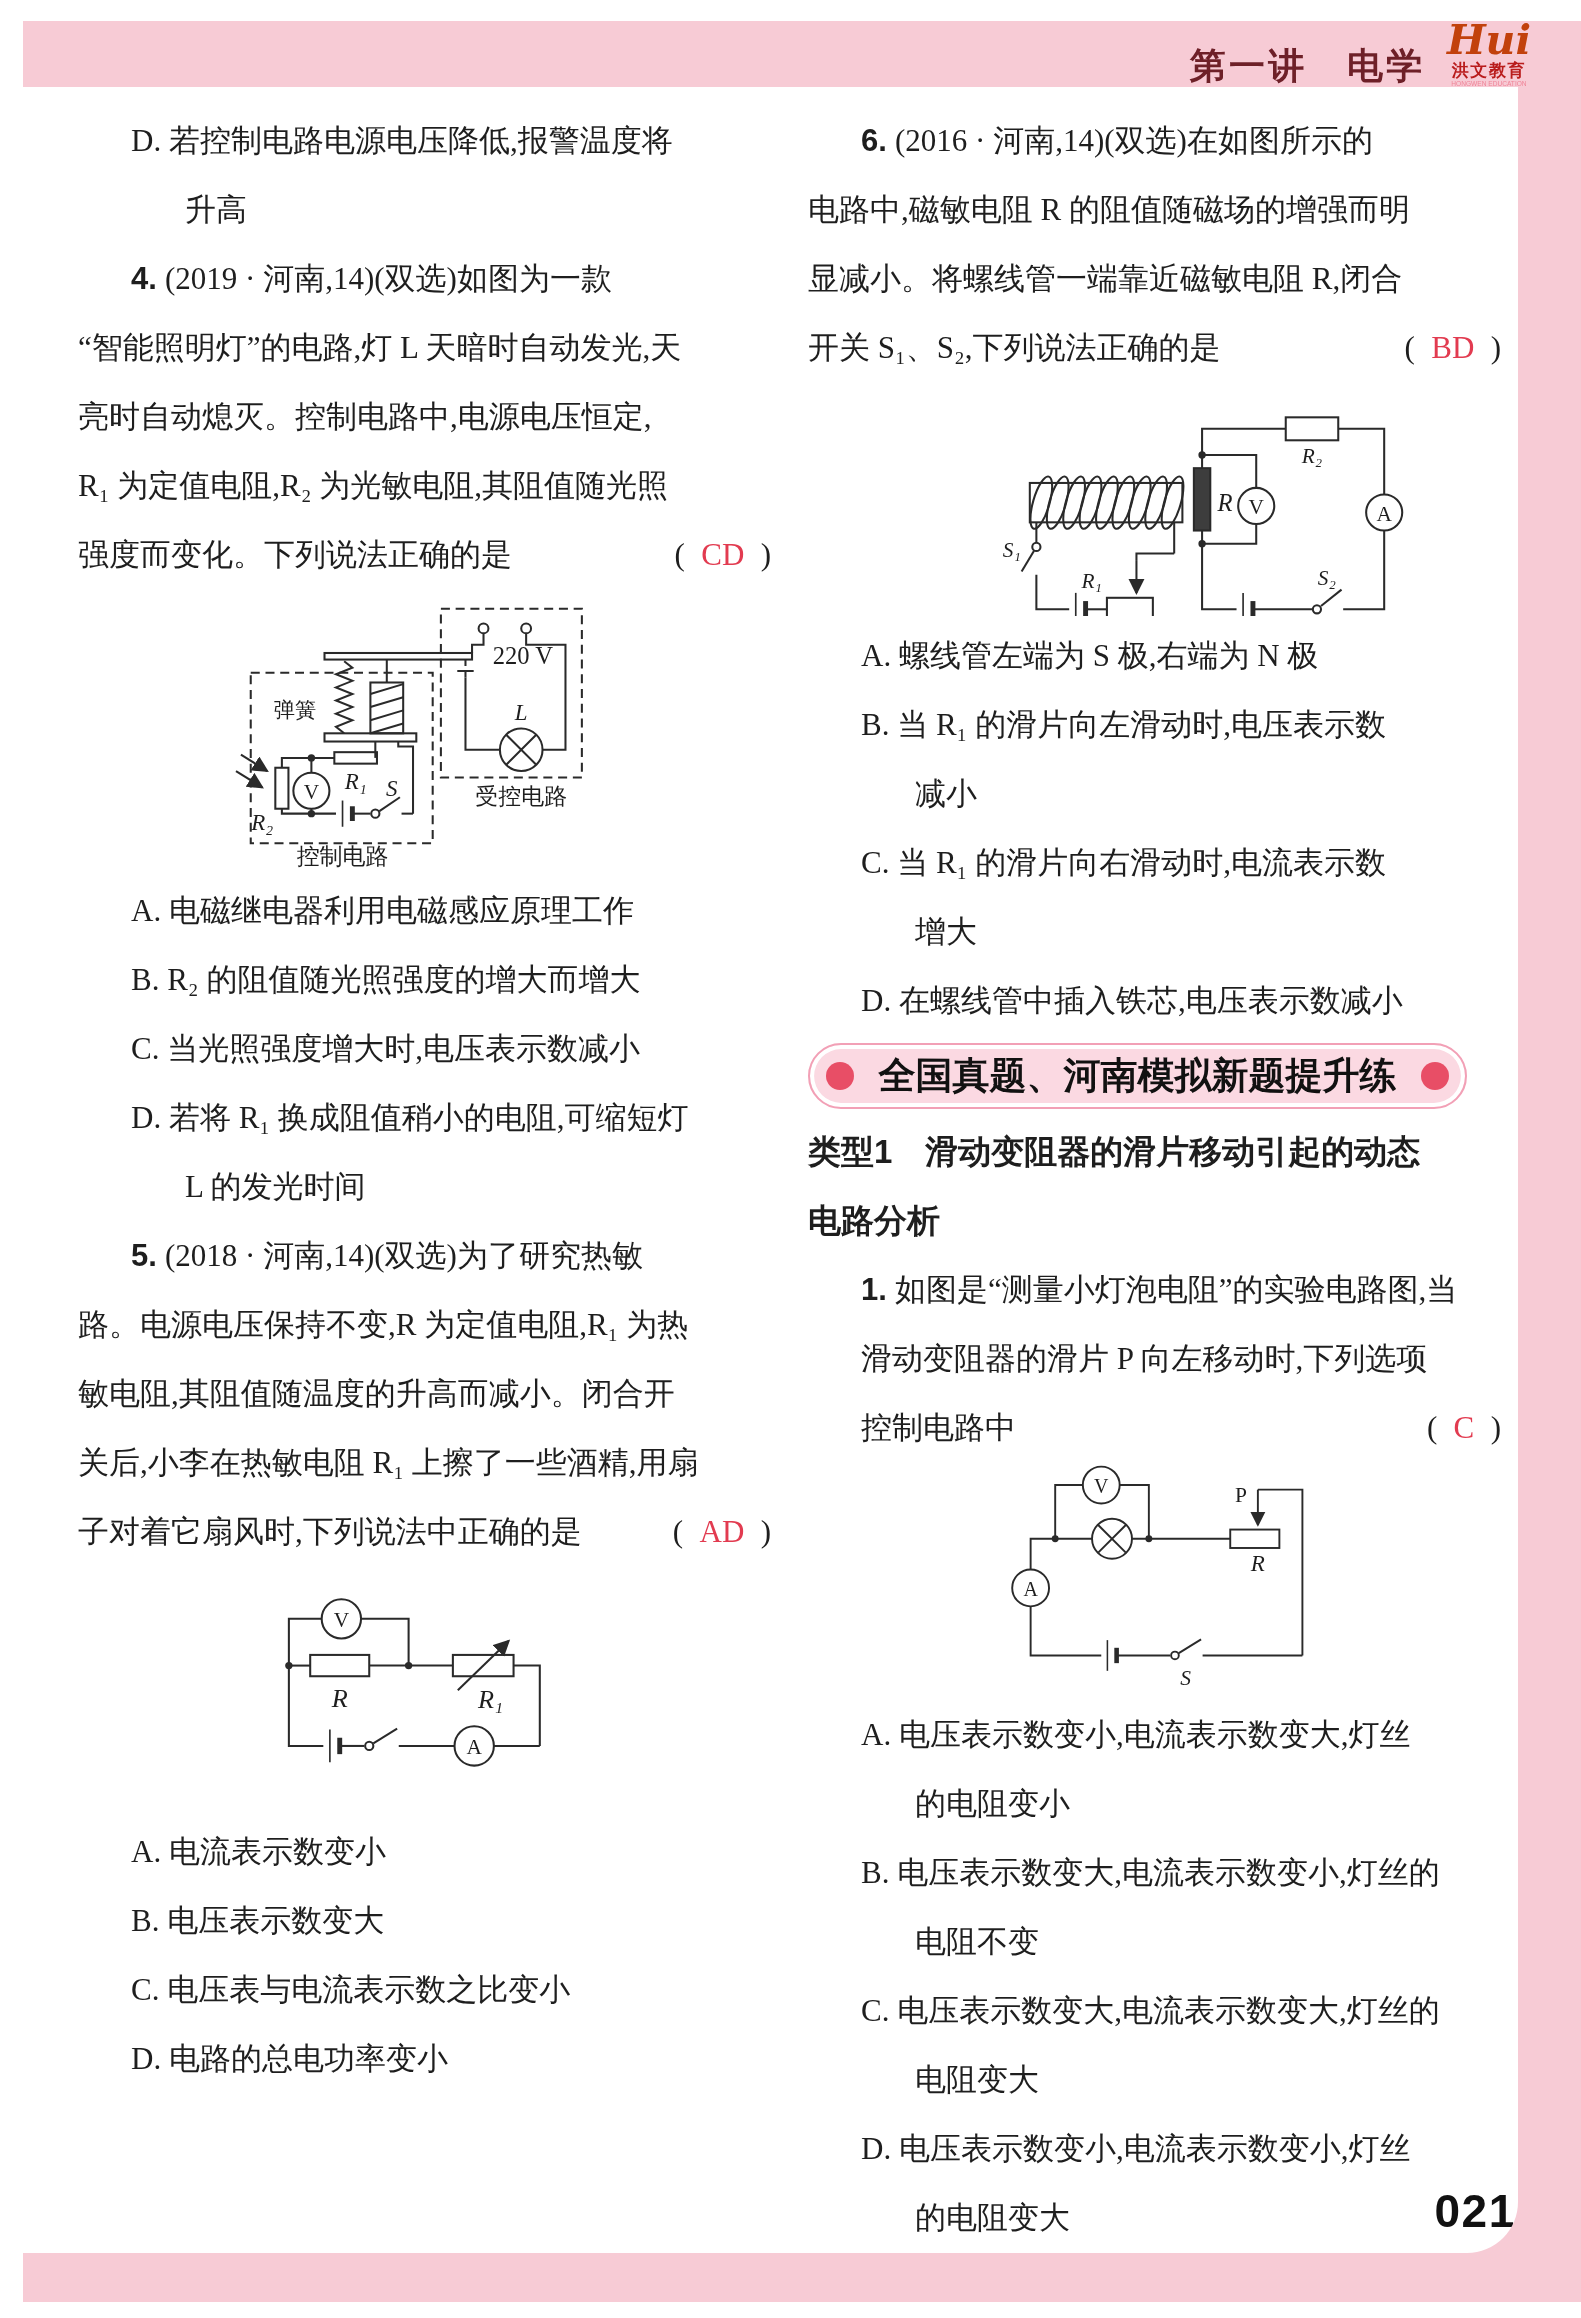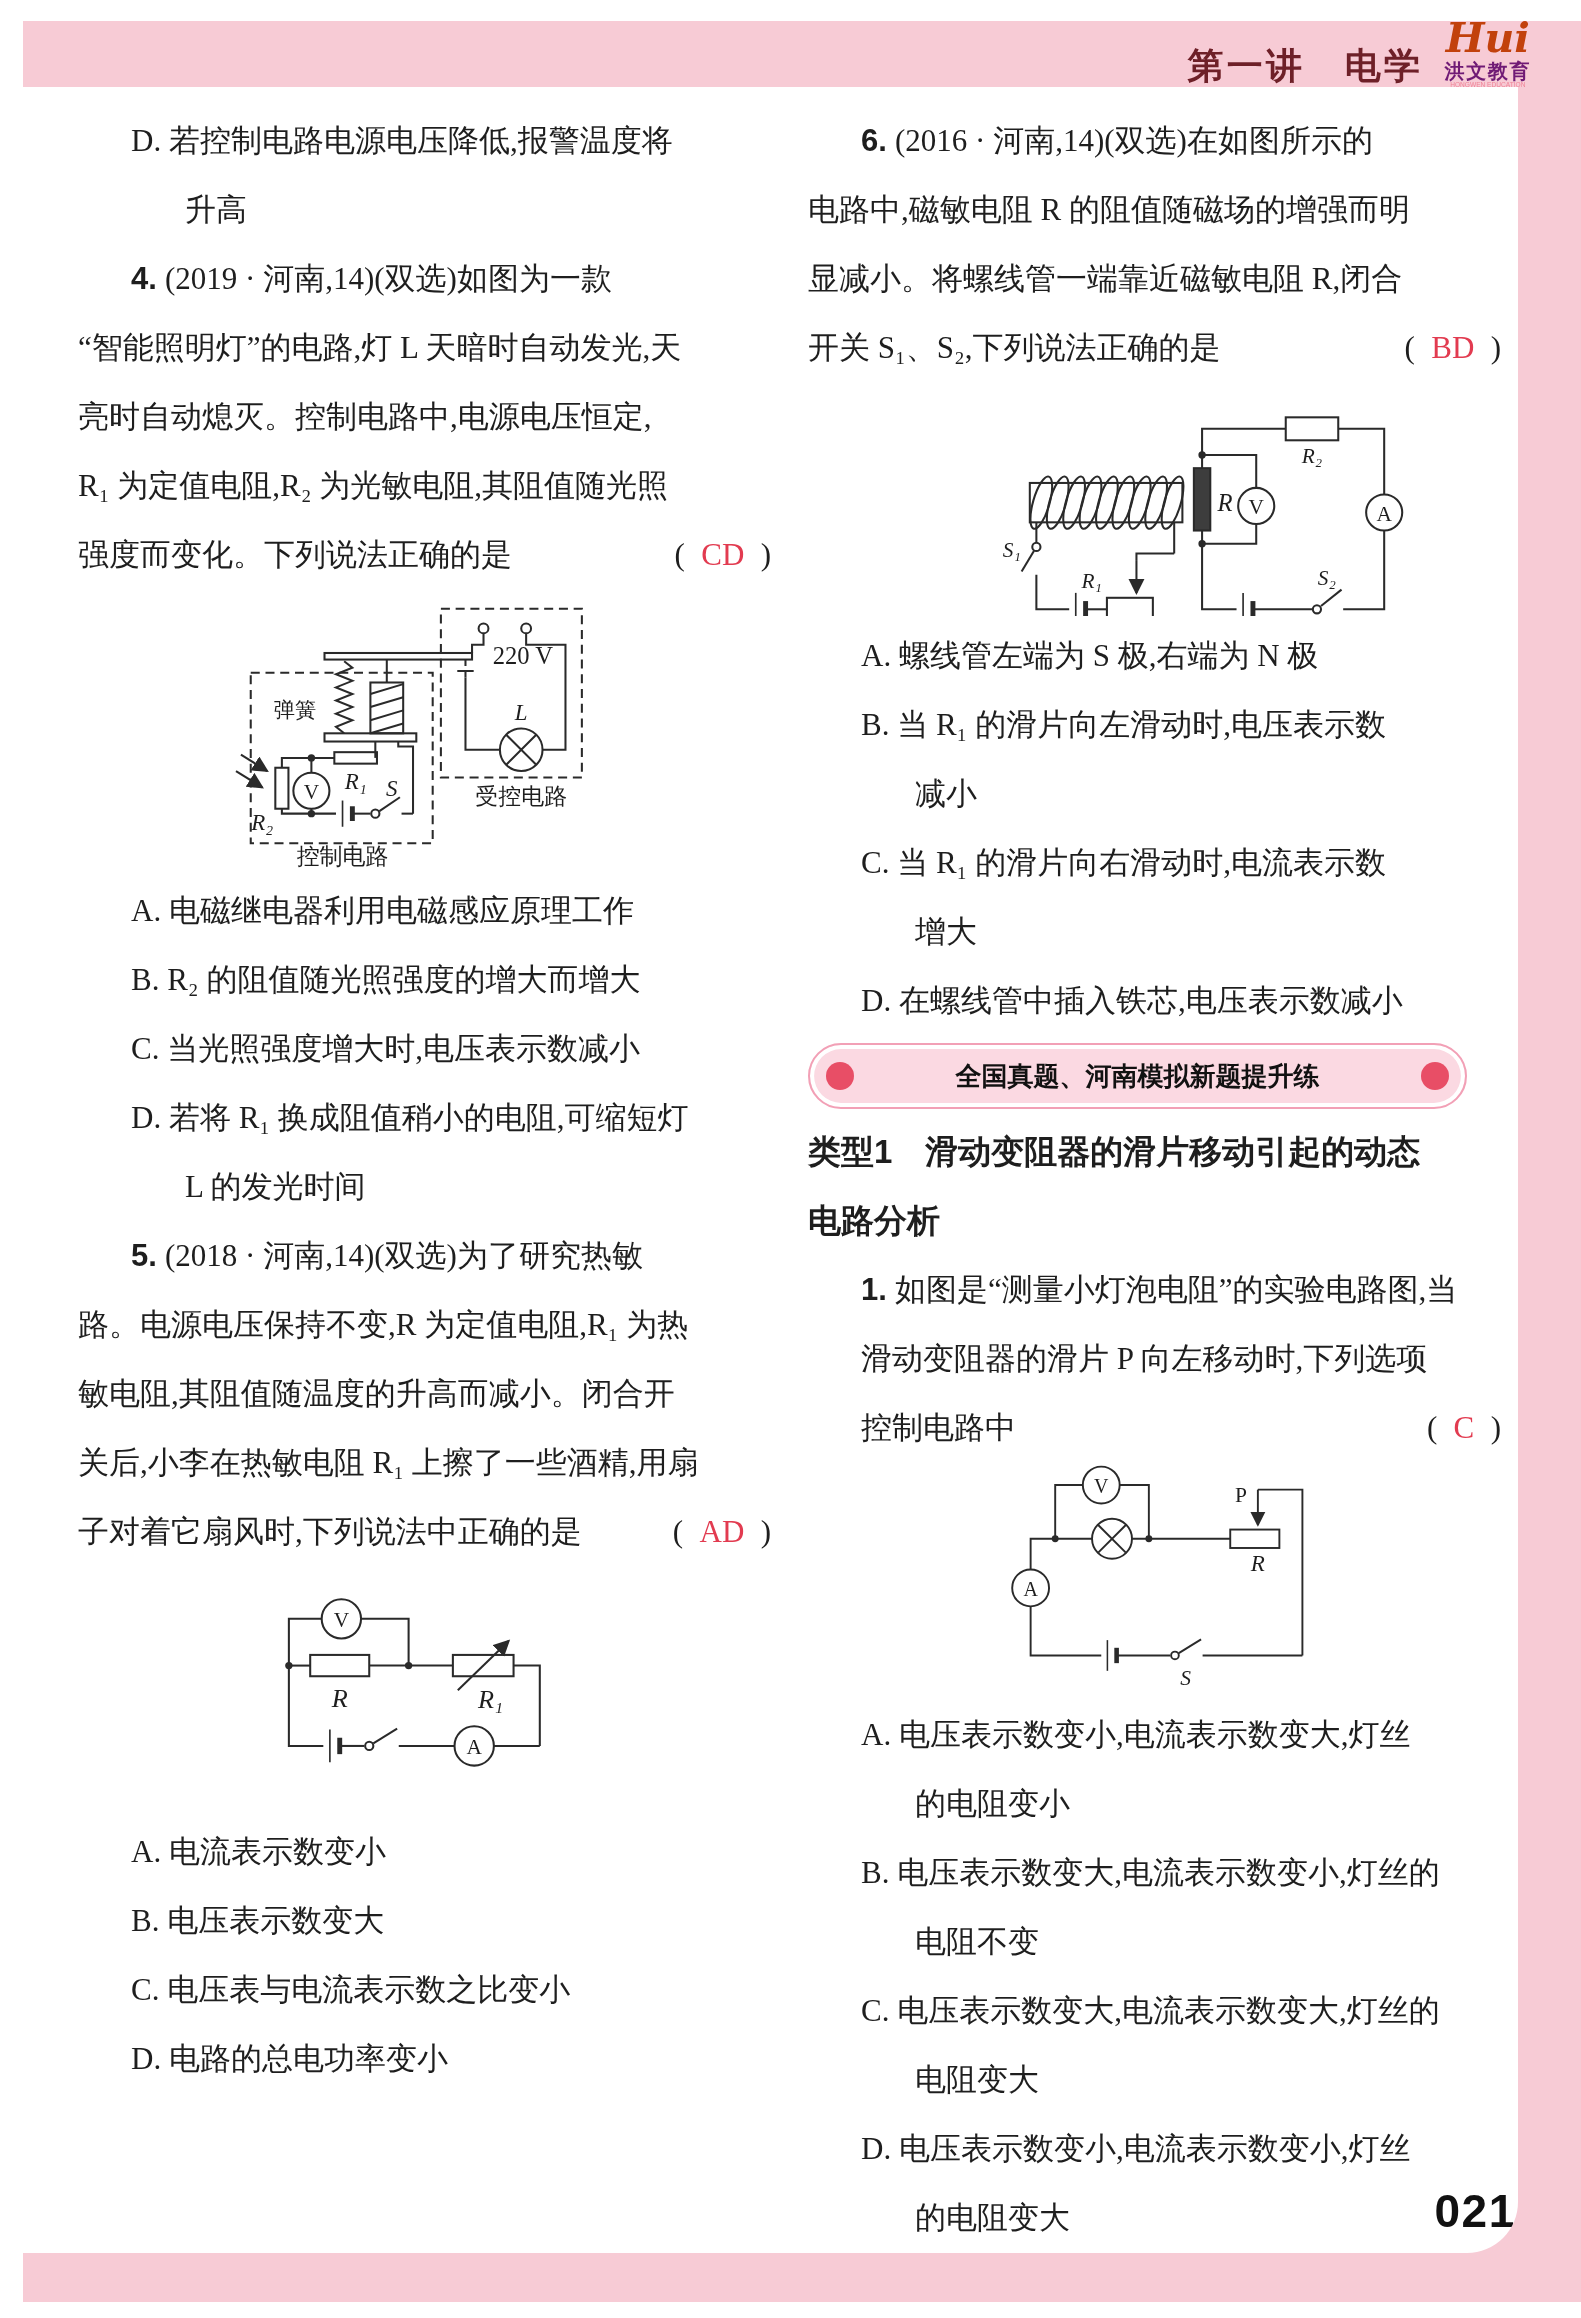--- a/index.html
+++ b/index.html
@@ -10,40 +10,40 @@
            border-bottom-right-radius:51px;overflow:hidden;}
   
   .header-inner{position:absolute;top:0;right:51px;height:66px;display:flex;align-items:center;gap:21.3px;}
   .title-wrap{position:relative;padding-bottom:11.5px;margin-top:37px;}
   .header-title{font-family:"Liberation Sans","DejaVu Sans",sans-serif;font-weight:bold;
                 font-size:36px;color:#6e2028;letter-spacing:3.3px;white-space:nowrap;}
   .title-underline{position:absolute;left:-24.6px;right:-4.9px;bottom:1.6px;height:4.1px;background:#e23848;}
   .logo{display:flex;flex-direction:column;align-items:center;line-height:1;}
   .logo-script{font-family:"DejaVu Serif","Liberation Serif",serif;font-style:italic;font-weight:bold;
                font-size:41px;color:#c2410c;}
-  .logo-name{font-family:"Liberation Sans","DejaVu Sans",sans-serif;font-weight:bold;font-size:20px;
-             color:#701a75;margin-top:1.6px;letter-spacing:1.6px;}
+  .logo-name{font-family:"Liberation Sans","DejaVu Sans",sans-serif;font-weight:bold;font-size:17px;
+             color:#b91c1c;margin-top:1.6px;letter-spacing:1.6px;}
   .logo-sub{font-family:"Liberation Sans","DejaVu Sans",sans-serif;font-size:6.6px;color:#ef8397;margin-top:1.6px;}
   
   .col{position:absolute;top:19px;width:693px;font-size:31px;}
   .col-left{left:55px;}
   .col-right{left:785px;}
   .line{height:69px;line-height:69px;white-space:nowrap;position:relative;}
   .q-first{padding-left:53px;}
   .opt{padding-left:53px;}
   .opt-cont{padding-left:107px;}
   .qnum{font-family:"Liberation Sans","DejaVu Sans",sans-serif;font-weight:bold;margin-right:8.2px;}
   .answer{position:absolute;right:0;top:0;height:69px;line-height:69px;}
   .ans-val{color:#e23b50;padding:0 16.4px;}
   
   .banner-wrap{height:82px;display:flex;align-items:center;justify-content:flex-start;}
   .banner{position:relative;width:655px;height:62px;border-radius:36px;background:#fbd9e2;
           border:2.5px solid #f2a0b6;box-shadow:inset 0 0 0 4.1px #ffffff;
           display:flex;align-items:center;justify-content:center;}
-  .banner-text{font-family:"Liberation Sans","DejaVu Sans",sans-serif;font-weight:bold;font-size:26px;color:#111;}
+  .banner-text{font-family:"Liberation Sans","DejaVu Sans",sans-serif;font-weight:bold;font-size:37px;color:#111;}
   .dot{position:absolute;top:50%;width:28px;height:28px;margin-top:-14px;border-radius:50%;background:#e84e66;}
   .dot-left{left:16.4px;} .dot-right{right:16.4px;}
   .type-line{height:69px;line-height:69px;font-family:"Liberation Sans","DejaVu Sans",sans-serif;
              font-weight:bold;font-size:33px;white-space:nowrap;}
   
   .diagram{display:flex;justify-content:center;}
   .d1{margin:8.2px 0;} .d2{margin:6.6px 0;} .d3{margin:4.9px 0;} .d4{margin:0;}
   svg text{font-family:"Liberation Serif","DejaVu Serif",serif;fill:#1e1e1e;}
   svg .lbl-i{font-style:italic;}
   .page-number{position:absolute;left:1395px;top:2097px;width:98px;text-align:right;

